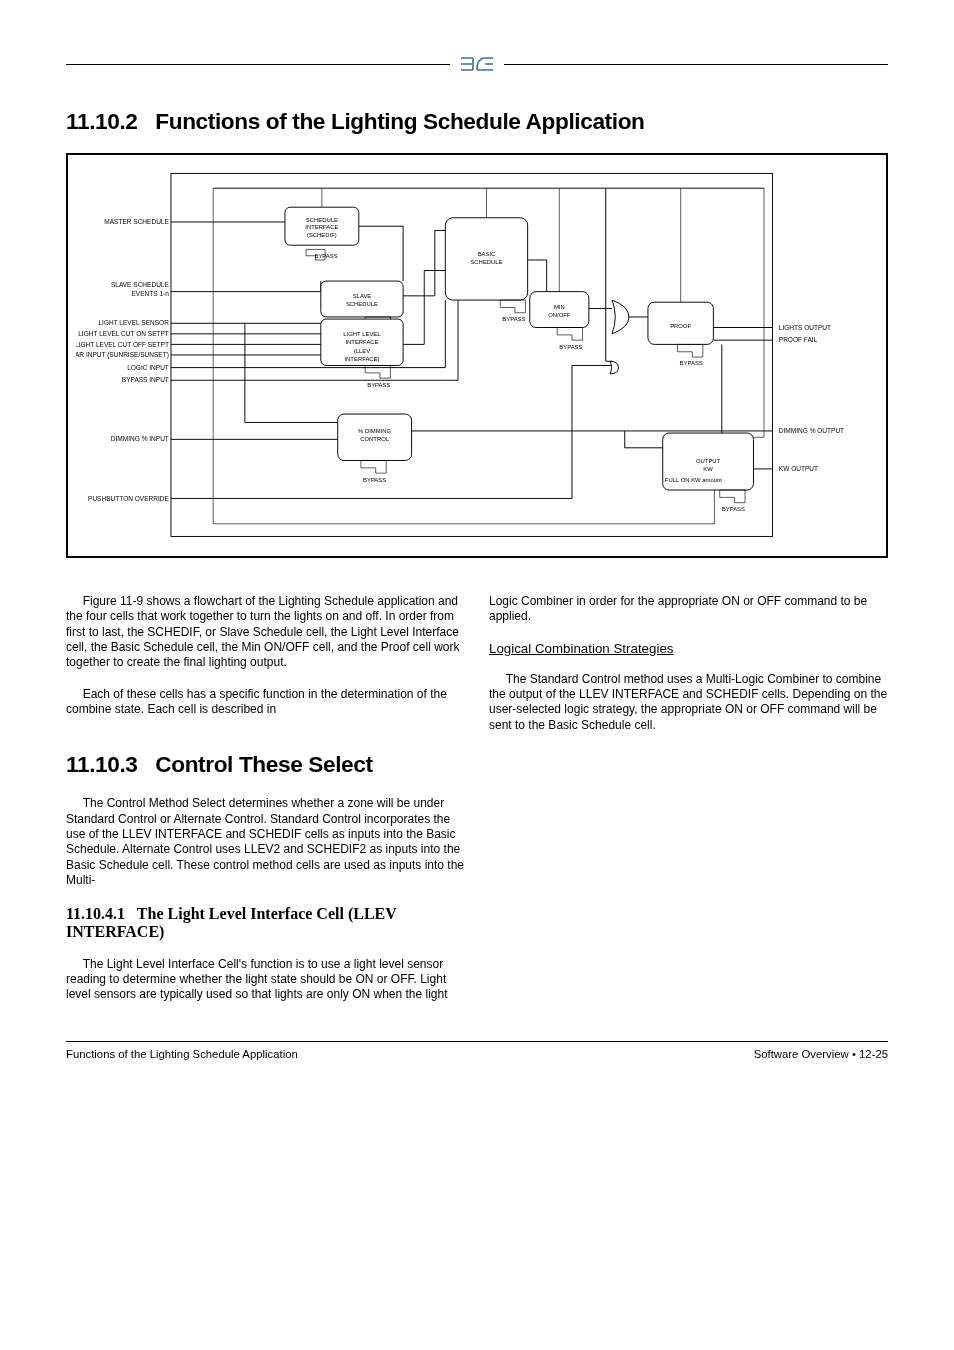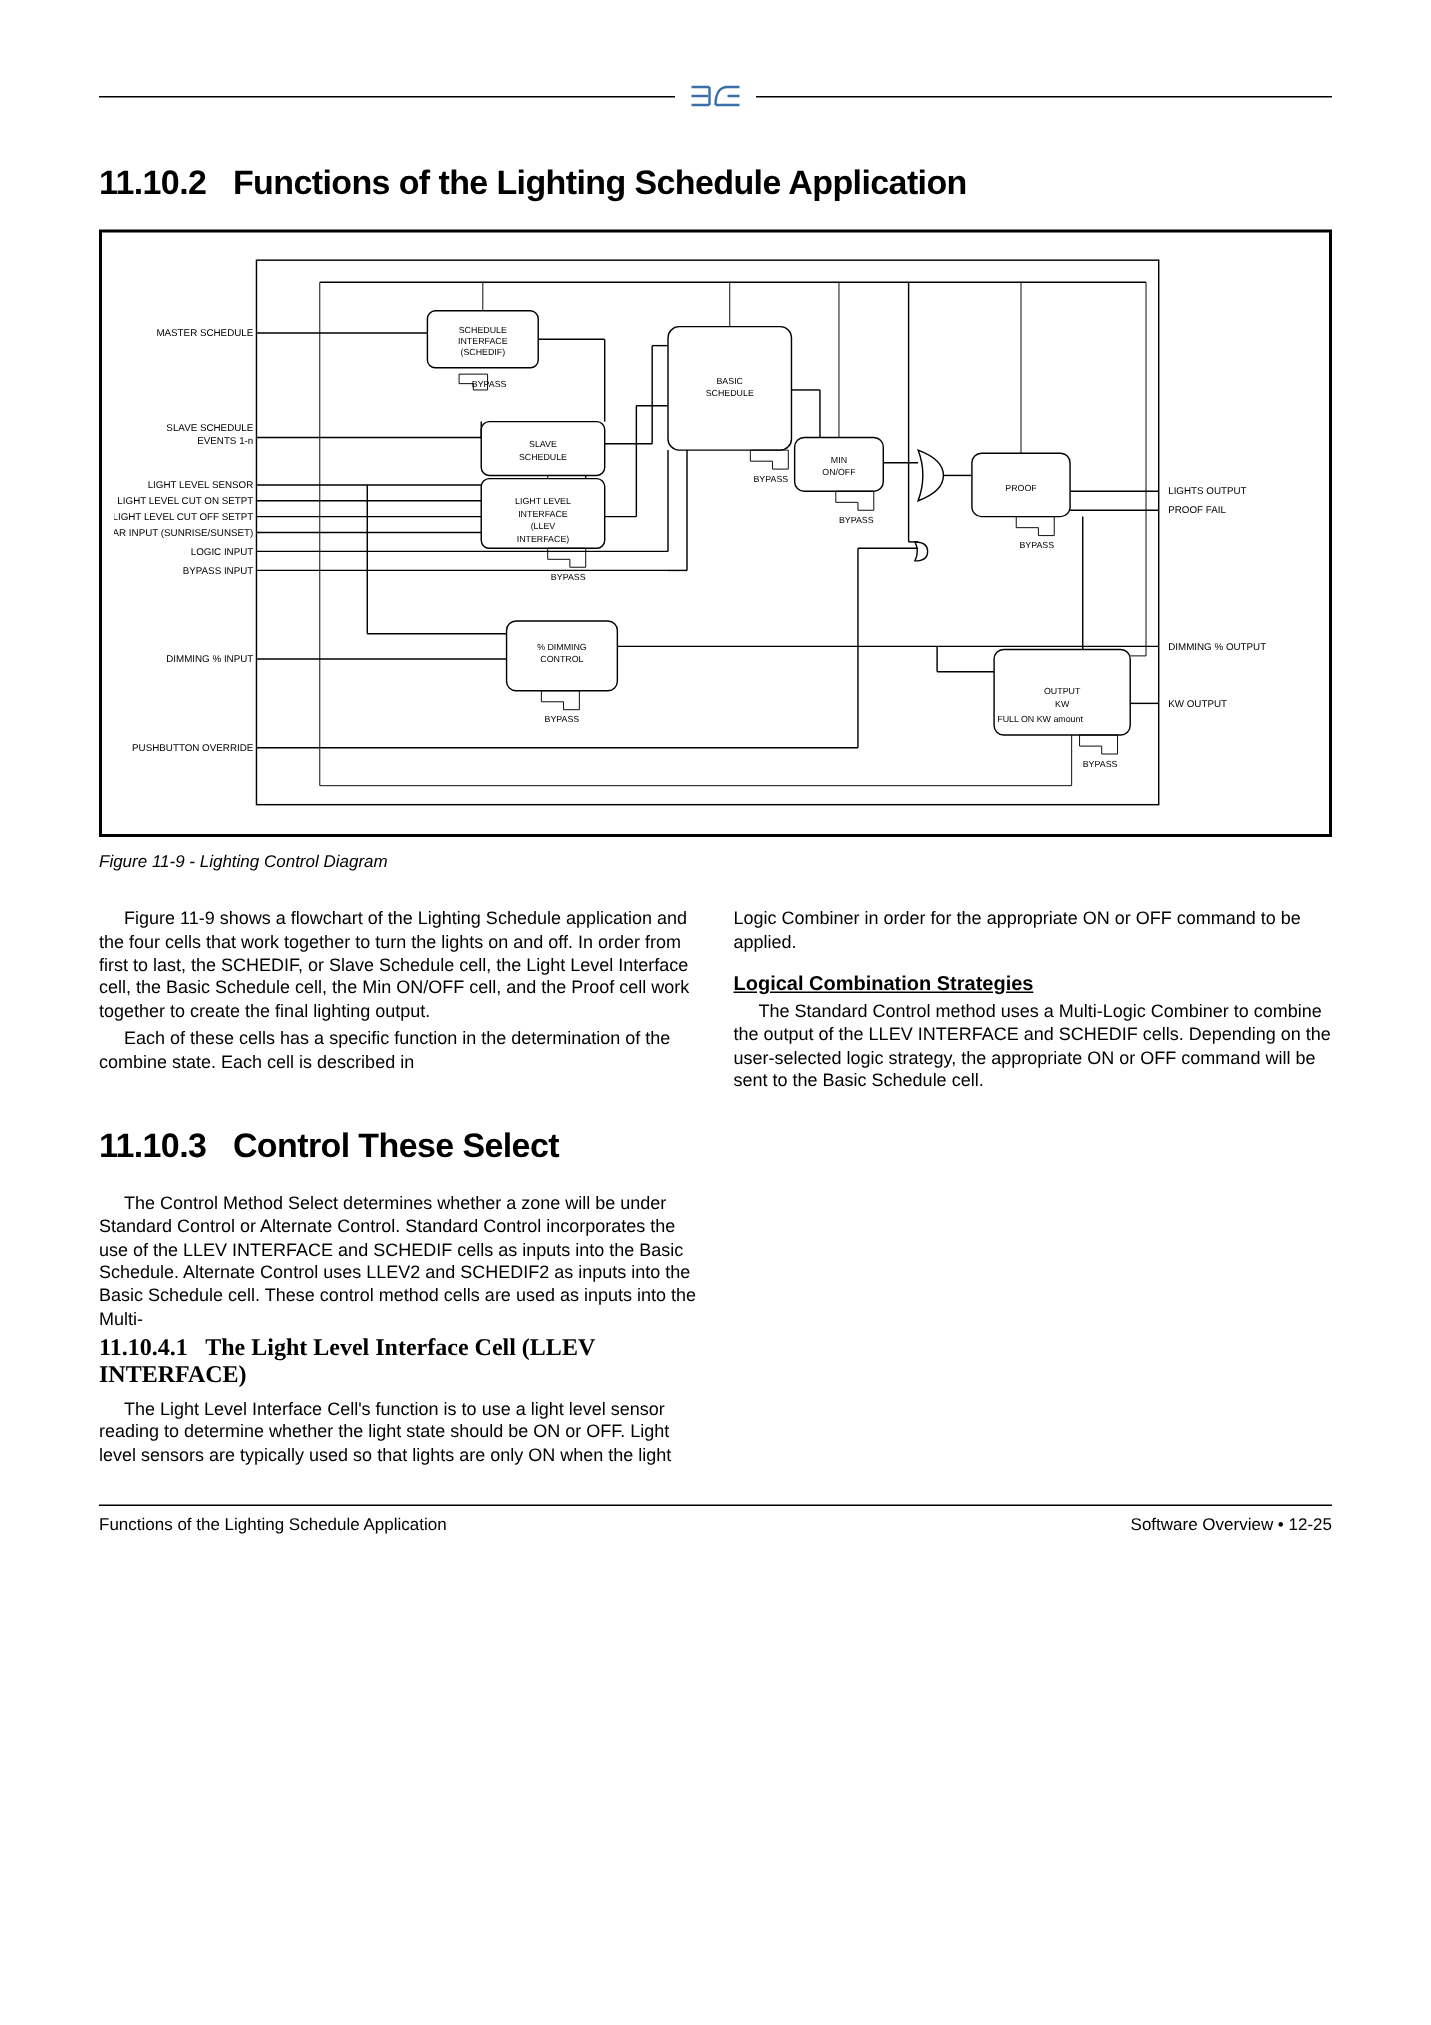--- a/index.html
+++ b/index.html
@@ -4,22 +4,22 @@
 <style>
 html,body{margin:0;padding:0}
 body{font-family:Arial,Helvetica,sans-serif;font-size:10pt;background:#fff;color:#000;width:954px;margin:0 auto}
 .page{padding:54px 66px 40px 66px}
 .rule-row{display:flex;align-items:center;margin-bottom:34px}
 .rule{flex:1;height:1px;background:#000}
 .logo{margin:0 10px}
 .logo svg{display:block}
 h2{font-family:"Segoe UI",Arial,sans-serif;font-weight:700;font-size:17pt;letter-spacing:-.4px;margin:34px 0 18px 0}
 h3{font-family:Liberation Serif, serif;font-weight:700;font-size:12pt;margin:0 0 6px 0}
-h4.u{font-family:"Segoe UI",Arial,sans-serif;font-weight:700;font-size:10pt;text-decoration:underline;margin:12px 0 4px 0}
-p{margin:3px 0;font-size:9pt;line-height:1.28}
+h4.u{font-family:"Segoe UI",Arial,sans-serif;font-weight:400;font-size:10pt;text-decoration:underline;margin:12px 0 4px 0}
+p{margin:16px 0;font-size:9pt;line-height:1.28}
 .fig-frame{border:2.2px solid #000;padding:10px 8px 8px 8px;margin:6px 0 10px 0}
 .fig-cap{font-style:italic;font-size:8.5pt;margin:6px 0 18px 0}
 .two-col{display:flex;gap:24px;margin-top:20px}
 .col{flex:1;min-width:0}
 hr.bottom{border:none;border-top:1px solid #000;margin-top:22px}
 .foot{display:flex;justify-content:space-between;font-size:8.5pt;margin-top:3px}
 svg text{font-family:Arial,Helvetica,sans-serif}
 </style>
 </head>
 <body>
@@ -177,21 +177,20 @@
       <line class="ln" x1="520" y1="268" x2="556" y2="268"></line>
       <line class="ln" x1="612" y1="170" x2="612" y2="254"></line>
       <line class="thin" x1="652" y1="22" x2="652" y2="258"></line>
       <line class="thin" x1="652" y1="258" x2="642" y2="258"></line>
       <line class="thin" x1="130" y1="22" x2="130" y2="340"></line>
       <line class="thin" x1="130" y1="340" x2="605" y2="340"></line>
       <line class="thin" x1="605" y1="340" x2="605" y2="308"></line>
     </svg>
   </div>
 
-  <p class="fig-cap">Figure 11-9 - Lighting Control Diagram</p>
 
   <div class="two-col">
     <div class="col">
       <p>
         
         <span>&nbsp;&nbsp;&nbsp;&nbsp;&nbsp;</span><span>Figure 11-9 shows a flowchart of the Lighting Schedule application and the four cells that work together to turn the lights on and off. In order from first to last, the SCHEDIF, or Slave Schedule cell, the Light Level Interface cell, the Basic Schedule cell, the Min ON/OFF cell, and the Proof cell work together to create the final lighting output.</span>
       </p>
       <p><span>&nbsp;&nbsp;&nbsp;&nbsp;&nbsp;</span><span>Each of these cells has a specific function in the determination of the combine state. Each cell is described in</span></p>
 
       <h2>

